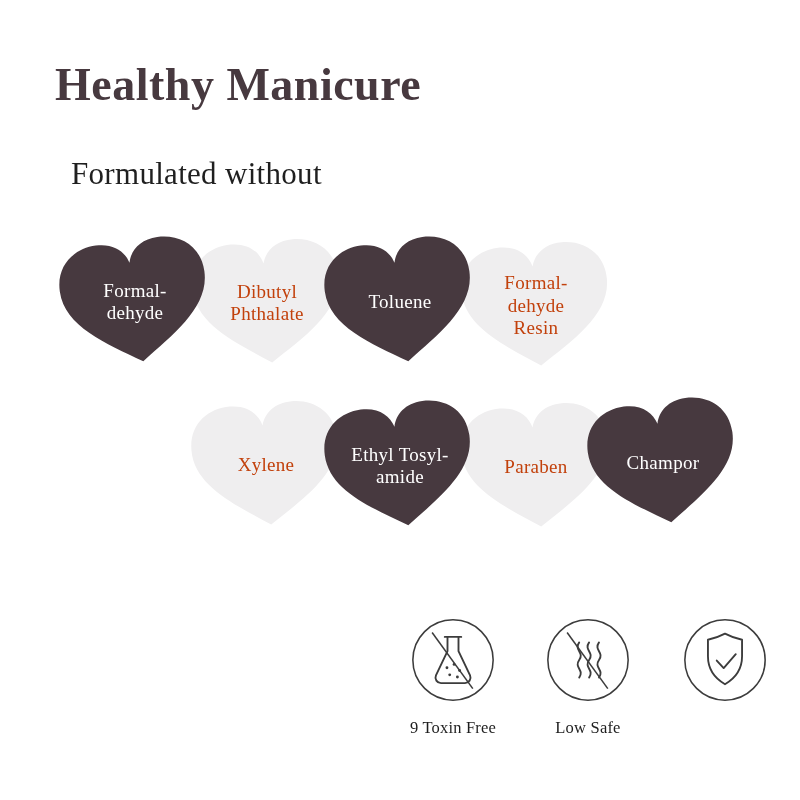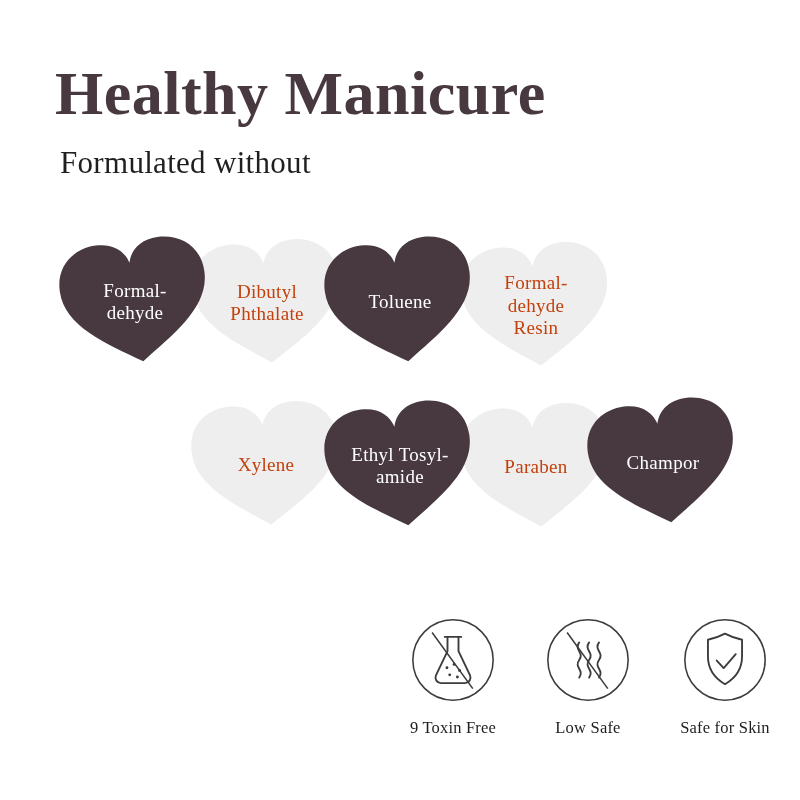--- a/index.html
+++ b/index.html
@@ -4,24 +4,24 @@
 <style>
   html,body{margin:0;padding:0;}
   body{
     width:800px;height:800px;background:#ffffff;position:relative;overflow:hidden;
     font-family:"Liberation Serif", serif;
   }
   .canvas{position:absolute;inset:0;}
 
   .page-title{
     position:absolute;left:55px;top:58px;margin:0;
-    font-size:62px;font-weight:700;letter-spacing:0.5px;color:var(--dark,#47393f);
+    font-size:46px;font-weight:700;letter-spacing:0.5px;color:var(--dark,#47393f);
   }
   .page-subtitle{
-    position:absolute;left:55px;top:140px;margin:5px;
+    position:absolute;left:55px;top:140px;margin:16px;
     font-size:31px;font-weight:400;color:#1f1f1f;letter-spacing:0.3px;
   }
 
   
   .heart{position:absolute;width:156px;height:132px;}
   .heart svg.shape{width:100%;height:100%;display:block;}
   .heart.dark{z-index:2;}
   .heart.light{z-index:1;}
   .heart.dark svg.shape{fill:var(--dark,#47393f);transform:rotate(-8deg);}
   .heart.light svg.shape{fill:var(--light,#efeeef);transform:rotate(-5deg);}
@@ -154,17 +154,16 @@
       </svg>
       <span class="badge-label">Low Safe</span>
     </div>
 
     <div class="badge b2">
       <svg width="88" height="88" viewBox="0 0 80 80">
         <circle class="icon-thin" cx="40" cy="40" r="36.5"></circle>
         <path class="icon-stroke" d="M40 16 c-5 2.6 -10.5 4.6 -15.5 5.6 v15 c0 13 7 20.5 15.5 25.4 c8.5-4.9 15.5-12.4 15.5-25.4 v-15 C50.5 20.6 45 18.6 40 16 Z"></path>
         <path class="icon-stroke" d="M32.5 40.5 l6.3 6.8 l11-12.6"></path>
       </svg>
-      <span class="badge-label">Safe for Skin</span>
     </div>
 
   </div>
 </div>
 
 </body></html>

